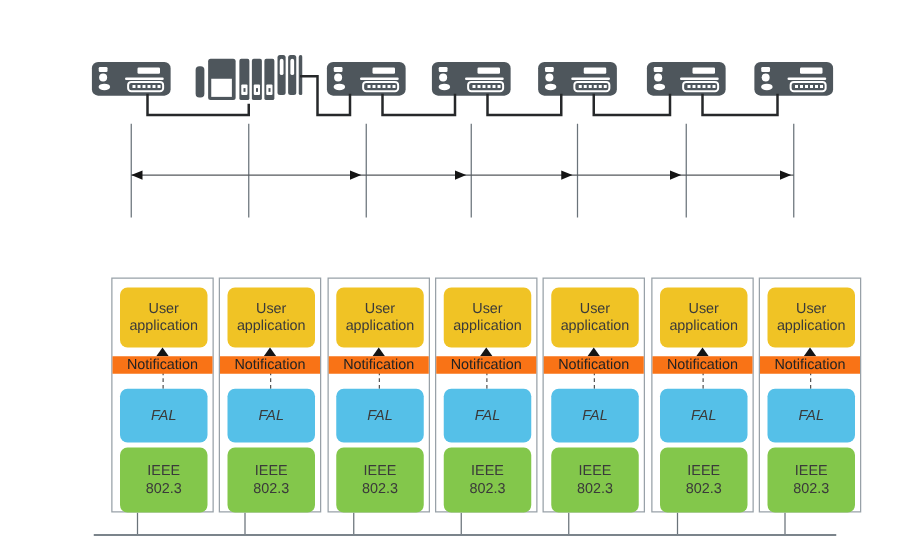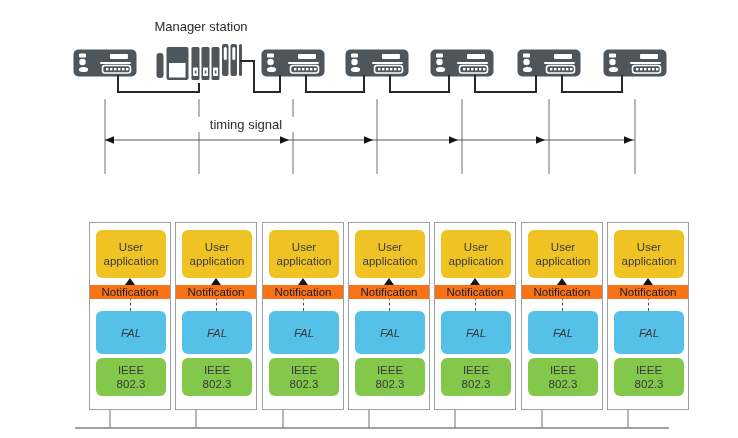--- a/index.html
+++ b/index.html
@@ -32,41 +32,40 @@
     position:absolute;top:222px;width:82px;height:188px;box-sizing:border-box;
     background:#fff;border:1px solid #98a1a8;margin-left:20px;
   }
   .box{
     position:absolute;left:6px;width:70px;border-radius:6px;
     display:flex;align-items:center;justify-content:center;text-align:center;
     font-size:11.5px;line-height:14px;color:#3a3a3a;white-space:pre-line;
   }
   .box.user{top:7px;height:48px;background:var(--c-user,#F0C325);}
   .box.fal{top:88px;height:43px;background:var(--c-fal,#55C0E8);font-style:italic;}
-  .box.ieee{top:135px;height:38px;background:var(--c-ieee,#83C74B);}
+  .box.ieee{top:135px;height:52px;background:var(--c-ieee,#83C74B);}
   .notif-line{
     position:absolute;left:50%;top:58px;height:30px;width:0;
     border-left:1px dashed #555;
   }
   .notif-arrowhead{
     position:absolute;left:calc(50% - 5px);top:55px;width:0;height:0;
     border-left:5px solid transparent;border-right:5px solid transparent;
     border-bottom:7px solid #141414;
   }
   .notif-label{
     position:absolute;left:0;top:62px;width:100%;text-align:center;
     font-size:11.5px;line-height:14px;color:#222;background:#f97316;
   }
 </style>
 </head>
 <body>
 
 <div class="canvas">
 
-  <div class="manager-label">Manager station</div>
 
   <div id="units">
       <div class="unit device" style="left: 73px;">
     <svg viewBox="0 0 64 28">
       <rect x="0.5" y="0.5" width="63" height="27" rx="5" fill="currentColor"></rect>
       <rect x="6" y="4.5" width="7" height="4" rx="1" fill="#fff"></rect>
       <circle cx="9.5" cy="13" r="3.2" fill="#fff"></circle>
       <ellipse cx="10.5" cy="20.5" rx="4.6" ry="2.6" fill="#fff"></ellipse>
       <rect x="37" y="5" width="18" height="5" rx="1" fill="#fff"></rect>
       <rect x="27" y="13" width="31" height="2" rx="1" fill="#fff"></rect>
@@ -215,21 +214,20 @@
     <line class="tick" x1="110" y1="410" x2="110" y2="428"></line>
     <line class="tick" x1="196" y1="410" x2="196" y2="428"></line>
     <line class="tick" x1="283" y1="410" x2="283" y2="428"></line>
     <line class="tick" x1="369" y1="410" x2="369" y2="428"></line>
     <line class="tick" x1="455" y1="410" x2="455" y2="428"></line>
     <line class="tick" x1="542" y1="410" x2="542" y2="428"></line>
     <line class="tick" x1="628" y1="410" x2="628" y2="428"></line>
     <line class="bus" x1="75" y1="428" x2="669" y2="428"></line>
   </svg>
 
-  <div class="timing-label">timing signal</div>
 
   <div id="stacks">
       <div class="stack-col" style="left: 69px;">
     <div class="box user">
       <span>User
 application</span>
     </div>
     <div class="notif-line"></div>
     <div class="notif-arrowhead"></div>
     <div class="notif-label">Notification</div>

